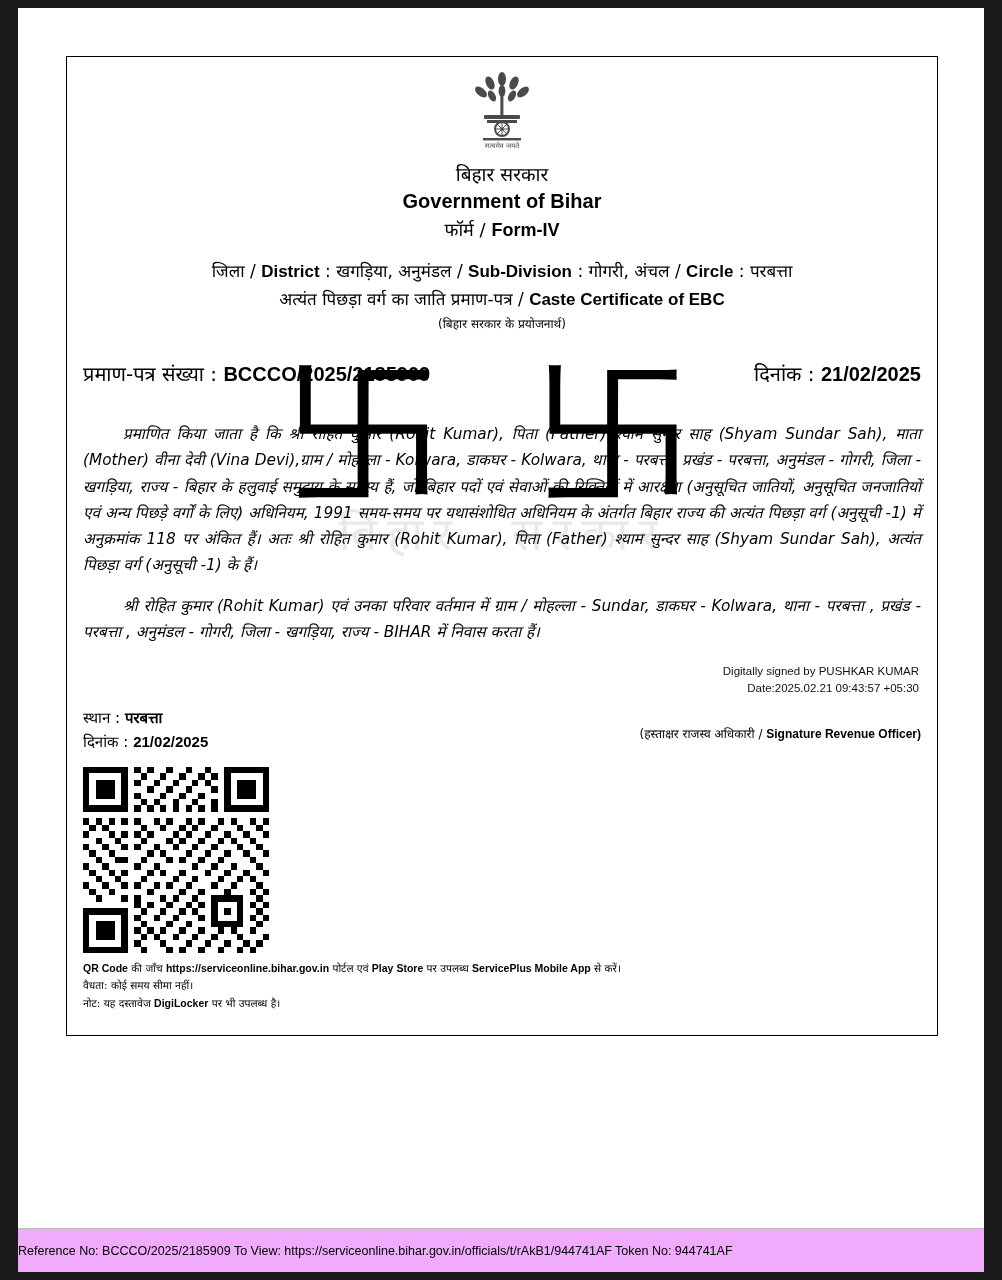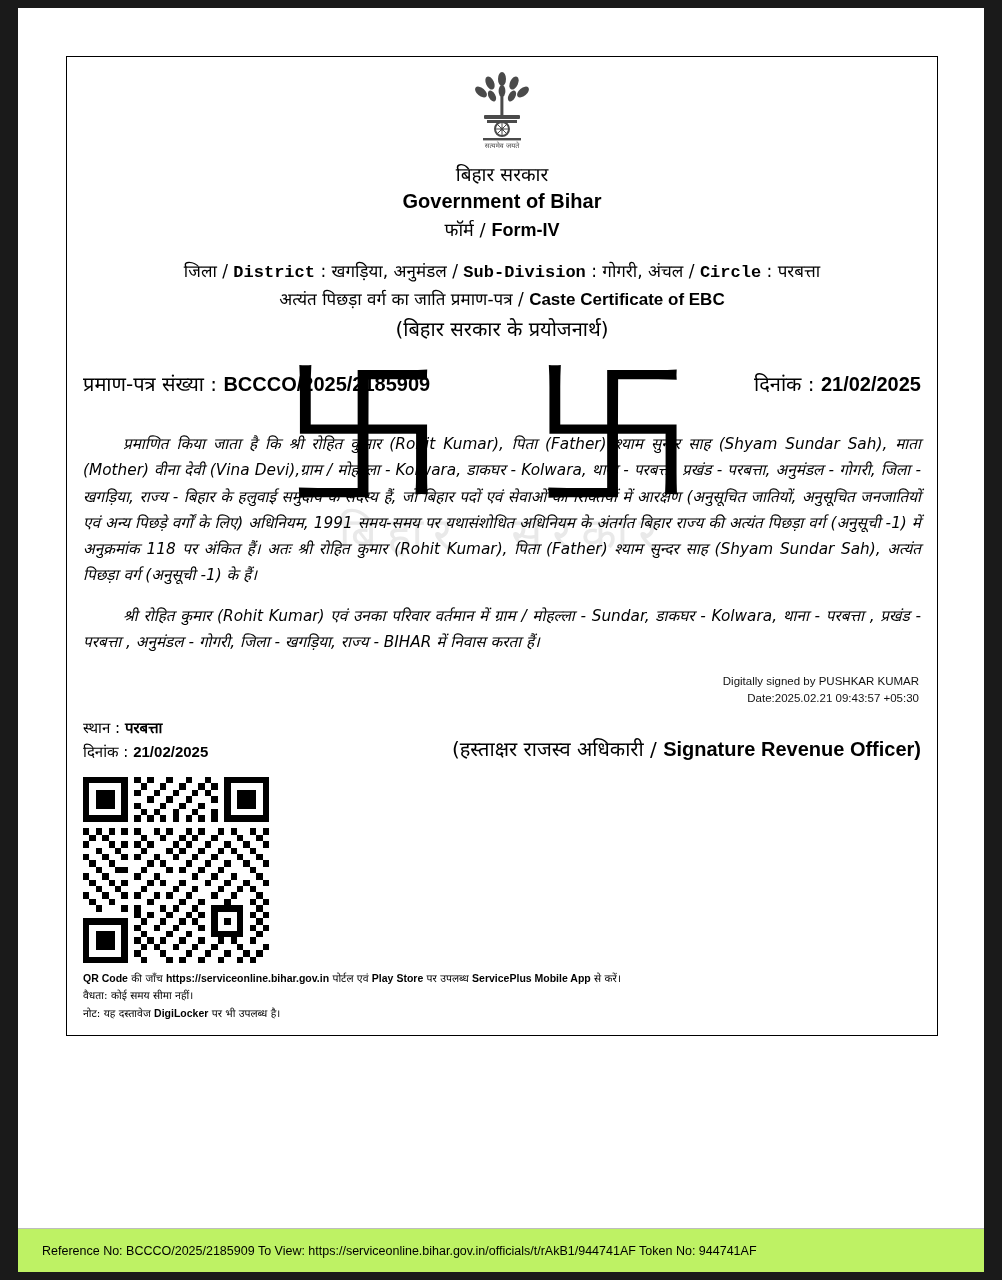--- a/index.html
+++ b/index.html
@@ -59,24 +59,24 @@
     padding-top:8px;
   }
   .emblem svg { display:inline-block; }
 
   .c-line { text-align:center; }
   .t1 { font-size:19px; font-family:"DejaVu Sans", sans-serif; margin-top:6px; }
   .t2 { font-size:20px; font-weight:bold; margin-top:3px; }
   .t3 { font-size:18px; margin-top:4px; font-family:"DejaVu Sans", sans-serif; }
   .t3 b { font-family:"Liberation Sans", sans-serif; }
   .t4 { font-size:17px; margin-top:18px; font-family:"DejaVu Sans", sans-serif; }
-  .t4 b { font-family:Liberation Mono, monospace; }
+  .t4 b { font-family:Liberation Sans, sans-serif; }
   .t5 { font-size:17px; margin-top:5px; font-family:"DejaVu Sans", sans-serif; }
   .t5 b { font-family:"Liberation Sans", sans-serif;text-align:center; }
-  .t6 { font-size:20px; margin-top:5px; font-family:"DejaVu Sans", sans-serif; }
+  .t6 { font-size:12px; margin-top:5px; font-family:"DejaVu Sans", sans-serif; }
 
   .meta-row {
     display:flex; justify-content:space-between;
     padding:0 16px;
     margin-top:28px;
     font-size:20px;
     font-family:"DejaVu Sans", sans-serif;
   }
   .meta-row b { font-family:"Liberation Sans", sans-serif; }
 
@@ -102,21 +102,21 @@
     padding-left:16px;
     font-size:15px;
     font-family:"DejaVu Sans", sans-serif;
   }
   .place-block div { margin-bottom:4px; }
   .place-block b { font-family:"Liberation Sans", sans-serif; }
 
   .sig-officer {
     position:absolute;
     right:16px;
-    font-size:20px;
+    font-size:12px;
     font-family:"DejaVu Sans", sans-serif;
   }
   .sig-officer b { font-family:"Liberation Sans", sans-serif; }
 
   .row-place {
     display:flex; align-items:flex-start; justify-content:space-between;
     position:relative;
   }
 
   
@@ -130,24 +130,23 @@
     font-family:"DejaVu Sans", sans-serif;
   }
   .footnotes div { margin-bottom:2px; }
   .footnotes b { font-family:"Liberation Sans", sans-serif; }
 
   
   .ref-bar {
     position:absolute;
     left:18px; bottom:8px;
     width:966px; height:44px;
-    background:#bef264;
+    background:#f0abfc;
     border-top:1px solid #bdbdbd;
     display:flex; align-items:center;
-    padding-left:24px;
     font-size:12.5px;
   }
   .separator-gap {
     position:absolute;
     left:18px; bottom:52px;
     width:966px; height:2px;
     background:#fff;
   }
 </style>
 </head>

